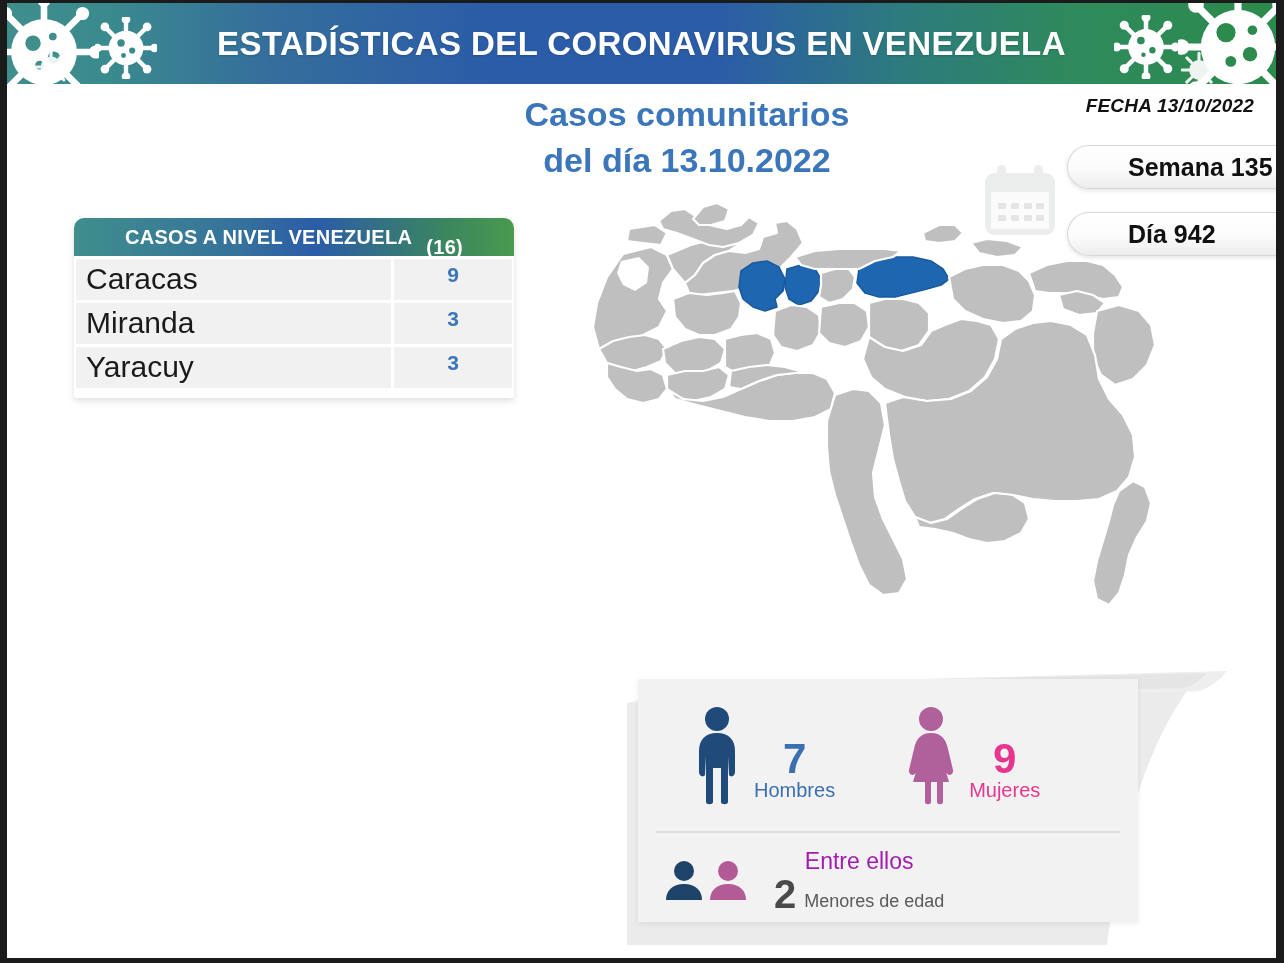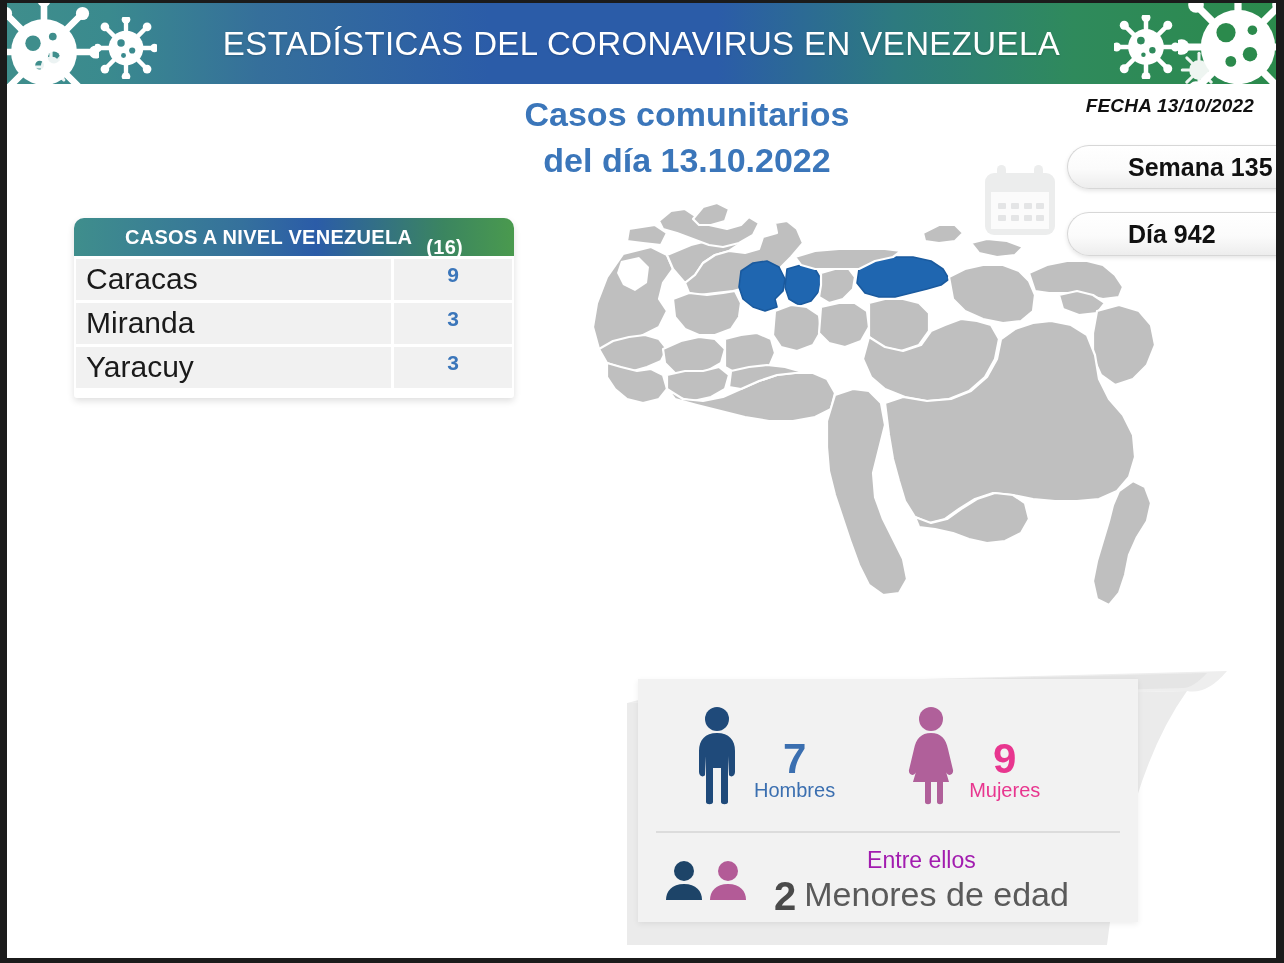--- a/index.html
+++ b/index.html
@@ -22,21 +22,21 @@
     position:absolute; left:0; top:0; width:100%; height:81px;
     background:linear-gradient(90deg,
         #3f8e8c 0%, #3a8a8e 8%, #356f9b 20%,
         #2b5ca8 38%, #2b5ca8 56%, #2d7a7f 70%,
         #2f8a5c 84%, #2b8a4c 100%);
     overflow:hidden;
   }
   #banner .title {
     position:absolute; left:0; top:0; width:100%; height:100%;
     display:flex; align-items:center; justify-content:center;
-    color:#ffffff; font-size:33px; font-weight:normal;
+    color:#ffffff; font-size:33px; font-weight:bold;
     letter-spacing:0.4px; z-index:5;
     text-shadow:0 1px 2px rgba(0,0,0,0.18);
     white-space:nowrap;
   }
   .virus { position:absolute; z-index:1; }
 
   
   #subtitle {
     position:absolute; left:330px; top:88px; width:700px;
     text-align:center; color:#3b76ba;
@@ -128,21 +128,21 @@
     display:flex; align-items:center;
   }
   #minors-icons { margin-left:26px; display:flex; gap:4px; align-items:flex-end; }
   #minors-text { margin-left:26px; display:flex; align-items:flex-end; }
   #minors-num {
     font-size:40px; font-weight:bold; color:#4a4a4a;
     line-height:0.9; margin-right:8px;
   }
   #minors-lines { display:flex; flex-direction:column; }
   #minors-top { font-size:23px; color:#a21caf; text-align:center; margin-bottom:1px; }
-  #minors-bottom { font-size:34px; color:#5a5a5a; }
+  #minors-bottom { font-size:18px; color:#5a5a5a; }
   #minors-pair { display:flex; align-items:flex-end; }
 </style>
 </head>
 <body>
 
 <div id="canvas">
 
   <div id="banner">
 
     <svg class="virus" style="left:-18px; top:-6px;" width="110" height="110" viewBox="0 0 100 100">

